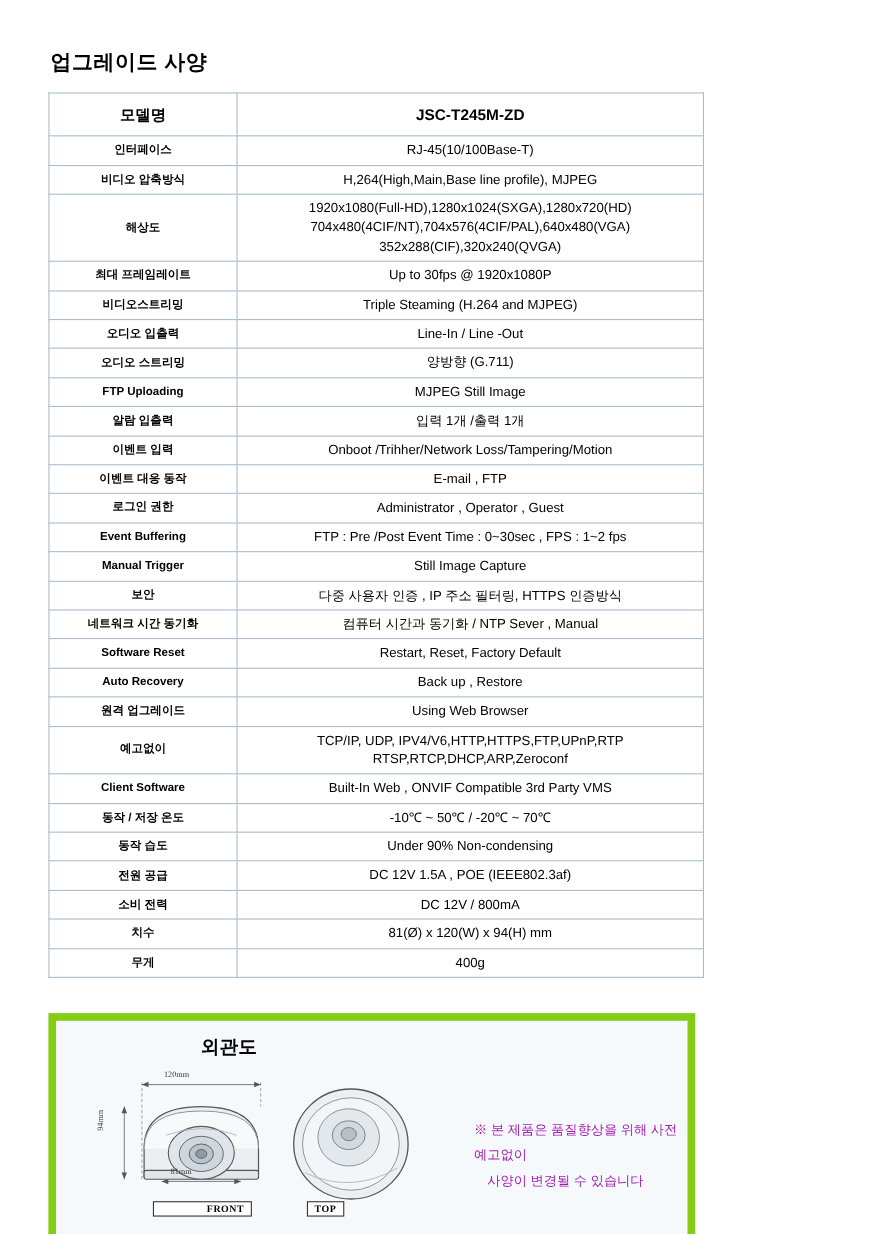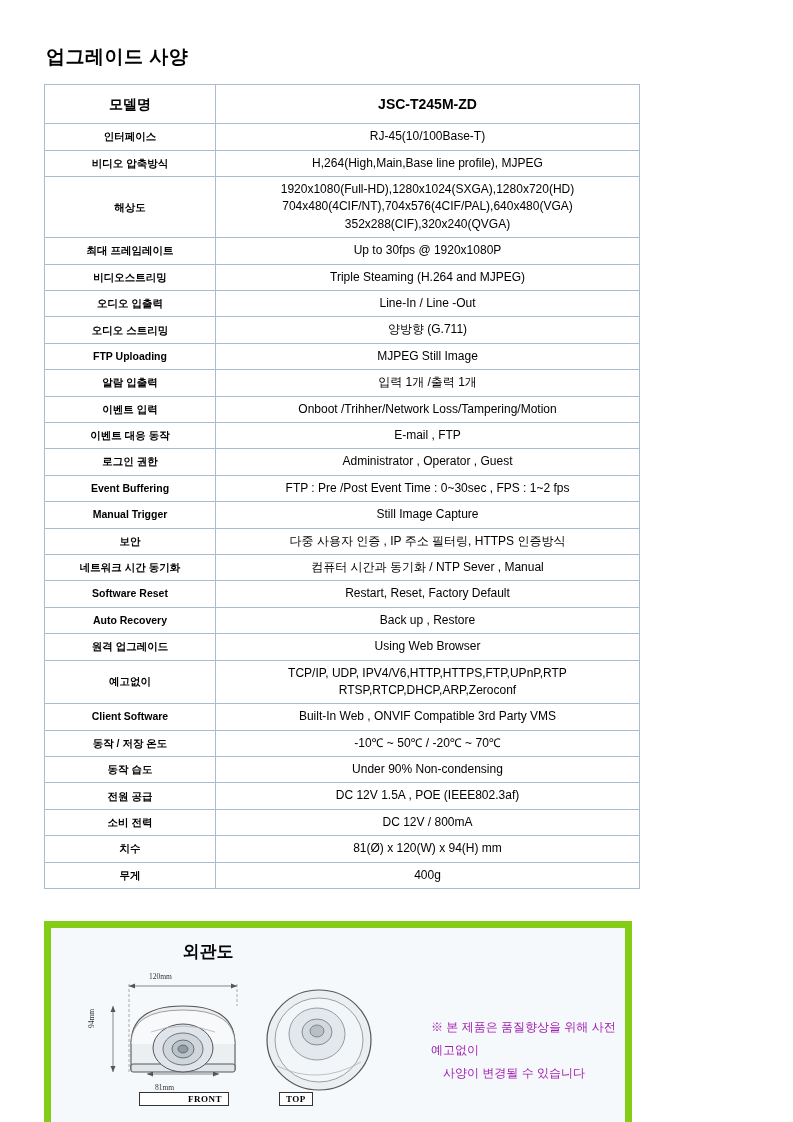--- a/index.html
+++ b/index.html
@@ -109,21 +109,21 @@
     letter-spacing: 0.5px;
   }
   .cap-front { left: 88px; top: 122px; padding-left: 48px; }
   .cap-top { left: 228px; top: 122px; }
   .dim {
     position: absolute;
     font-size: 7.5px;
     color: #333;
   }
   .dim-w { left: 98px; top: 2px; }
-  .dim-b { left: 104px; top: 113px; }
+  .dim-b { left: 104px; top: 90px; }
   .dim-h { left: 36px; top: 58px; transform: rotate(-90deg); transform-origin: left top; }
 </style>
 </head>
 <body>
 
 <div class="page">
 
   <h1 class="page-title">업그레이드 사양</h1>
 
   <table class="spec">

